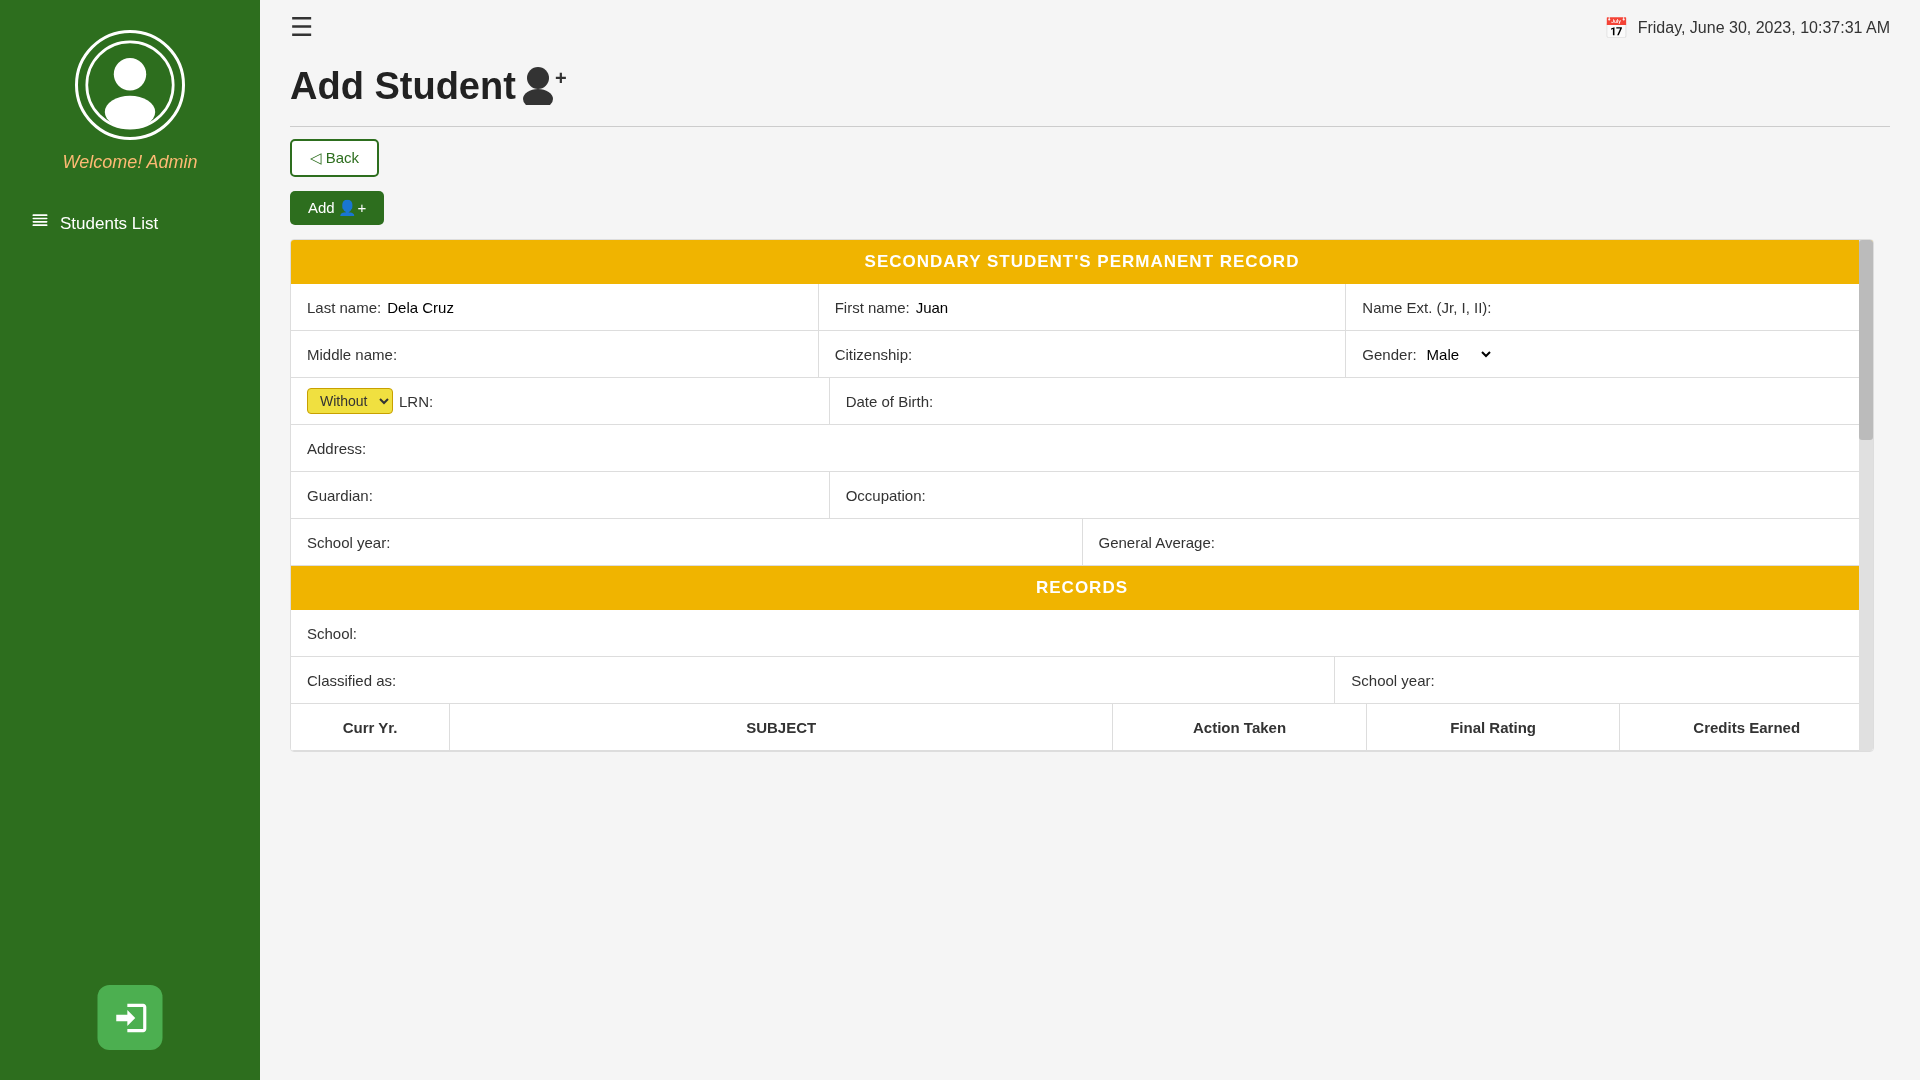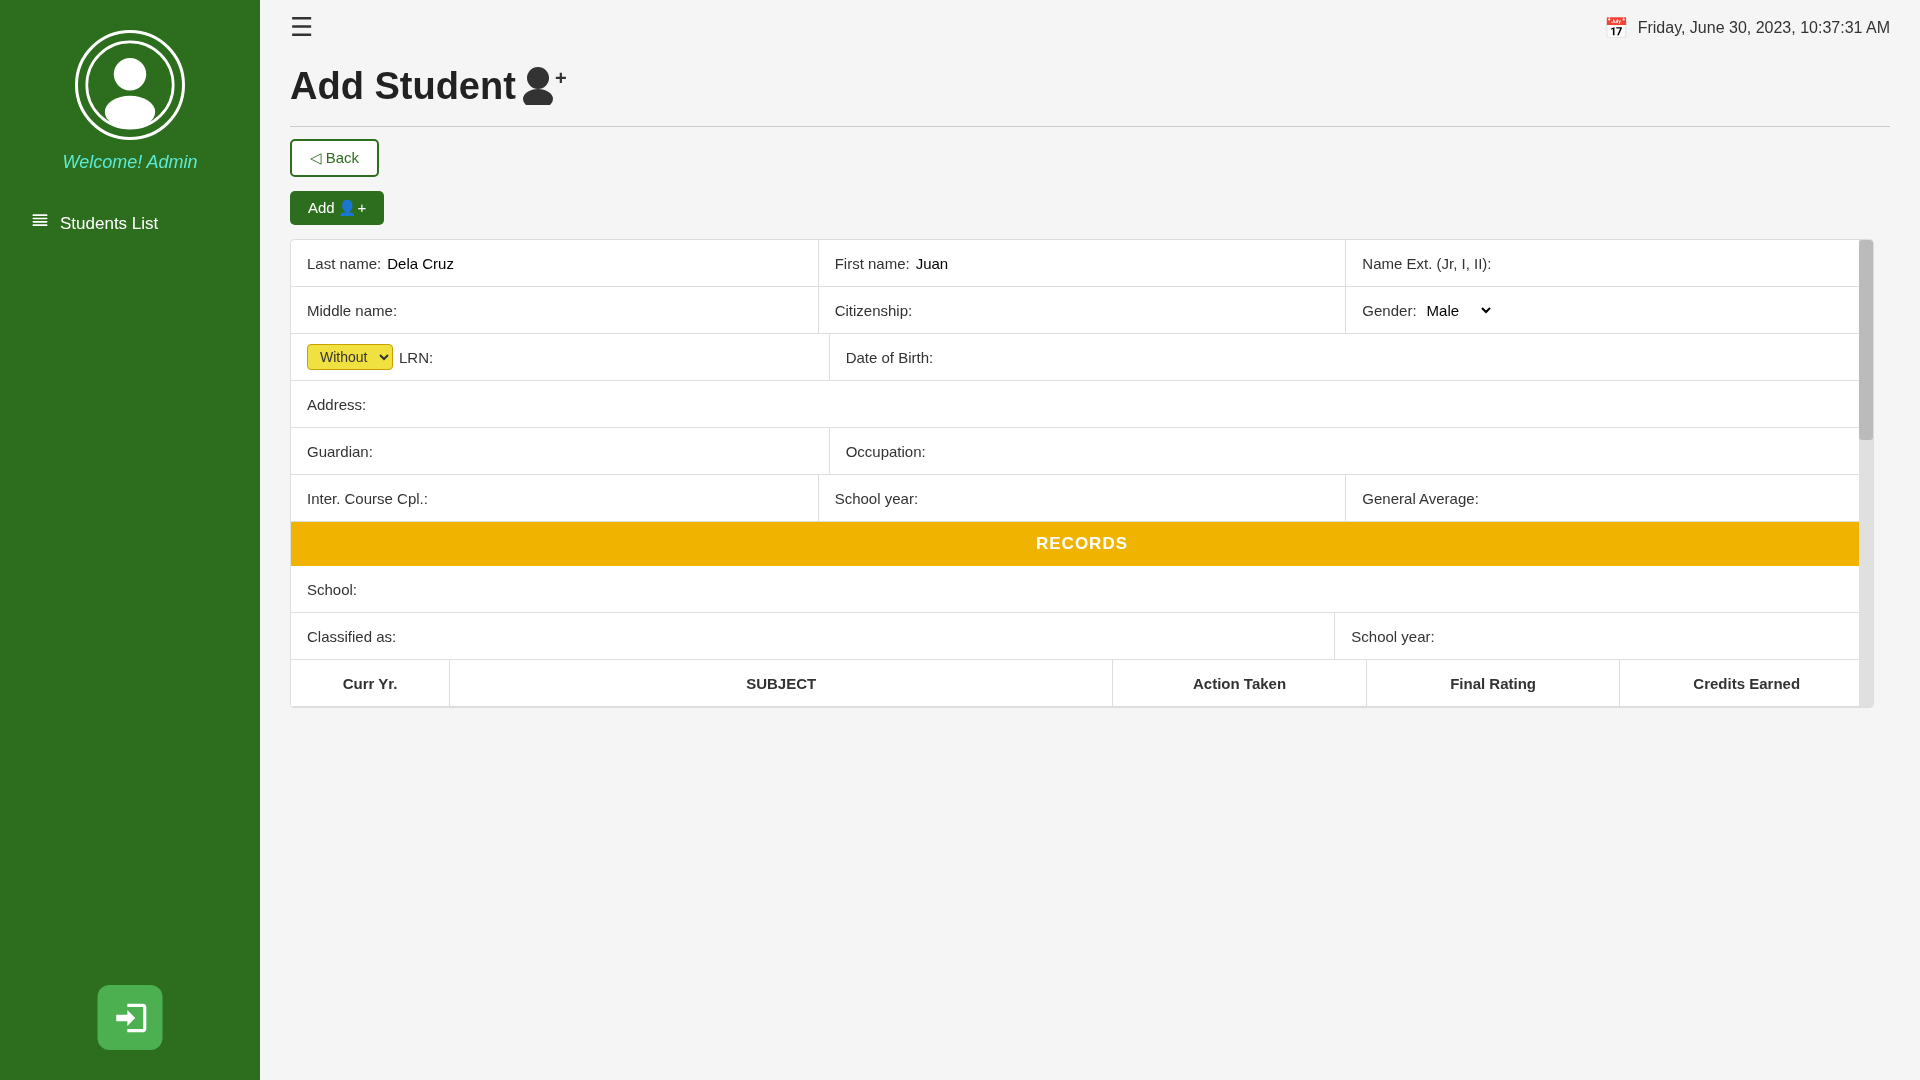--- a/index.html
+++ b/index.html
@@ -23,21 +23,21 @@
       border-radius: 50%;
       border: 3px solid #fff;
       display: flex;
       align-items: center;
       justify-content: center;
       margin-bottom: 12px;
       background: transparent;
     }
     .sidebar-avatar svg { width: 90px; height: 90px; }
     .sidebar-welcome {
-      color: #5eead4;
+      color: #fdba74;
       font-size: 18px;
       font-style: italic;
       margin-bottom: 30px;
       text-align: center;
     }
     .sidebar-nav {
       width: 100%;
     }
     .sidebar-nav-item {
       display: flex;
@@ -286,20 +286,21 @@
       <button class="btn-back">◁ Back</button>
     </div>
     <div class="btn-row">
       <button class="btn-add">
         <span>Add 👤+</span>
       </button>
     </div>
 
     <div class="form-card form-wrapper">
 
+      <div class="section-header">SECONDARY STUDENT'S PERMANENT RECORD</div>
 
       <div class="form-row">
         <div class="form-cell">
           <label>Last name:</label>
           <input type="text" value="Dela Cruz" style="">
         </div>
         <div class="form-cell">
           <label>First name:</label>
           <input type="text" value="Juan" style="">
         </div>
@@ -354,24 +355,20 @@
           <label>Guardian:</label>
           <input type="text" style="">
         </div>
         <div class="form-cell" style="flex:2;">
           <label>Occupation:</label>
           <input type="text" style="">
         </div>
       </div>
 
       <div class="form-row">
-        <div class="form-cell">
-          <label>Inter. Course Cpl.:</label>
-          <input type="text" style="">
-        </div>
         <div class="form-cell">
           <label>School year:</label>
           <input type="text" style="">
         </div>
         <div class="form-cell">
           <label>General Average:</label>
           <input type="text" style="">
         </div>
       </div>
 

